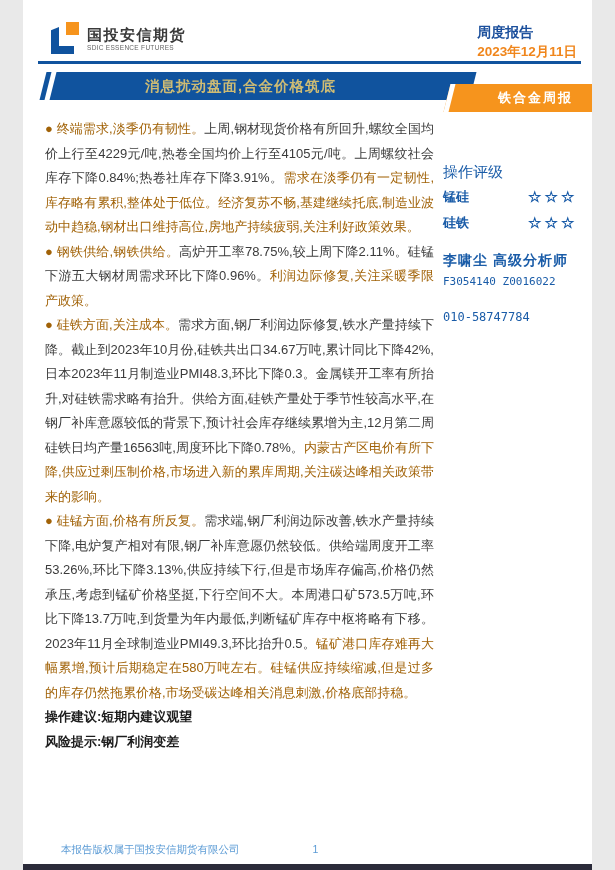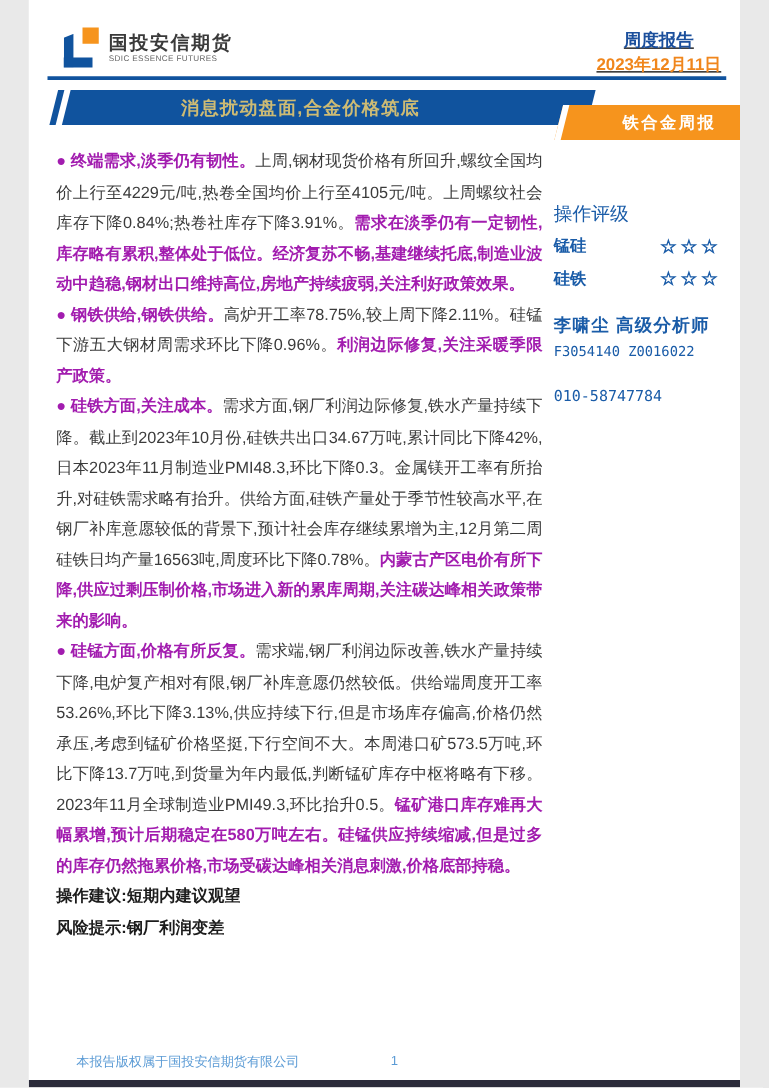--- a/index.html
+++ b/index.html
@@ -10,42 +10,42 @@
   
   .logo{position:absolute;left:28px;top:22px;display:flex;align-items:flex-start;}
   .logo-mark{position:relative;width:30px;height:32px;flex:0 0 30px;}
   .logo-vbar{position:absolute;left:0;top:5px;width:8px;height:27px;background:#10539E;
     clip-path:polygon(0 12%,100% 0,100% 100%,0 100%);}
   .logo-hbar{position:absolute;left:0;bottom:0;width:23px;height:8px;background:#10539E;}
   .logo-sq{position:absolute;right:2px;top:0;width:13px;height:13px;background:#F6941D;}
   .logo-text{margin-left:6px;padding-top:4px;}
   .logo-cn{font-size:15px;font-weight:700;color:#3a3a3a;letter-spacing:1.5px;line-height:17px;}
   .logo-en{font-size:6.5px;color:#666;letter-spacing:0.3px;line-height:9px;}
-  .header-right{position:absolute;right:15px;top:23px;text-align:center;text-decoration:underline;}
+  .header-right{position:absolute;right:15px;top:23px;text-align:left;}
   .report-type{font-size:14px;font-weight:700;color:#1B4F9C;line-height:18px;}
   .report-date{font-size:13.5px;font-weight:700;color:#F0861C;line-height:18px;margin-top:2px;}
   .header-rule{position:absolute;left:15px;right:11px;top:61px;height:3px;background:#10539E;}
   
   .banner-sliver{position:absolute;left:20px;top:72px;width:5px;height:28px;background:#10539E;
     transform:skewX(-14deg);}
   .banner-blue{position:absolute;left:30px;top:72px;width:420px;height:28px;background:#10539E;
     transform:skewX(-14deg);display:flex;align-items:center;justify-content:center;}
   .banner-blue span{transform:skewX(14deg);color:#CDBB74;font-size:14.5px;font-weight:700;
     letter-spacing:1px;padding-right:45px;white-space:nowrap;}
   .banner-orange{position:absolute;left:424px;top:84px;width:166px;height:28px;background:#F6941D;
     border-left:5px solid #ffffff;transform:skewX(-14deg);display:flex;align-items:center;justify-content:center;}
   .banner-orange span{transform:skewX(14deg);color:#ffffff;font-size:13px;font-weight:700;
     letter-spacing:2px;white-space:nowrap;}
   .banner-hairline{position:absolute;left:597px;top:84px;width:2px;height:28px;background:#C5CEDC;
     transform:skewX(-14deg);}
   
   .body-col{position:absolute;left:22px;top:117px;width:389px;}
   .para{margin:0;font-size:13px;line-height:24.5px;color:#3b3b3b;text-align:justify;
     text-justify:inter-ideograph;}
-  .para .b{font-weight:700;color:#a21caf;}
+  .para .b{font-weight:400;color:#a16207;}
   .note-line{margin:0;font-size:13px;line-height:24.5px;color:#2a2a2a;}
   .note-line .lbl{font-weight:700;color:#1c1c1c;}
   
   .sidebar{position:absolute;left:420px;top:163px;width:195px;color:#1A5CA8;}
   .rating-title{font-size:15px;font-weight:400;line-height:17px;}
   .rating-row{display:flex;align-items:center;margin-top:8px;}
   .rating-name{font-size:13px;font-weight:700;width:85px;}
   .rating-stars{font-size:15px;font-weight:700;letter-spacing:3px;}
   .analyst-name{margin-top:20px;font-size:14px;font-weight:700;letter-spacing:1px;}
   .analyst-cert{margin-top:5px;font-size:11px;font-family:"DejaVu Sans Mono",monospace;}

